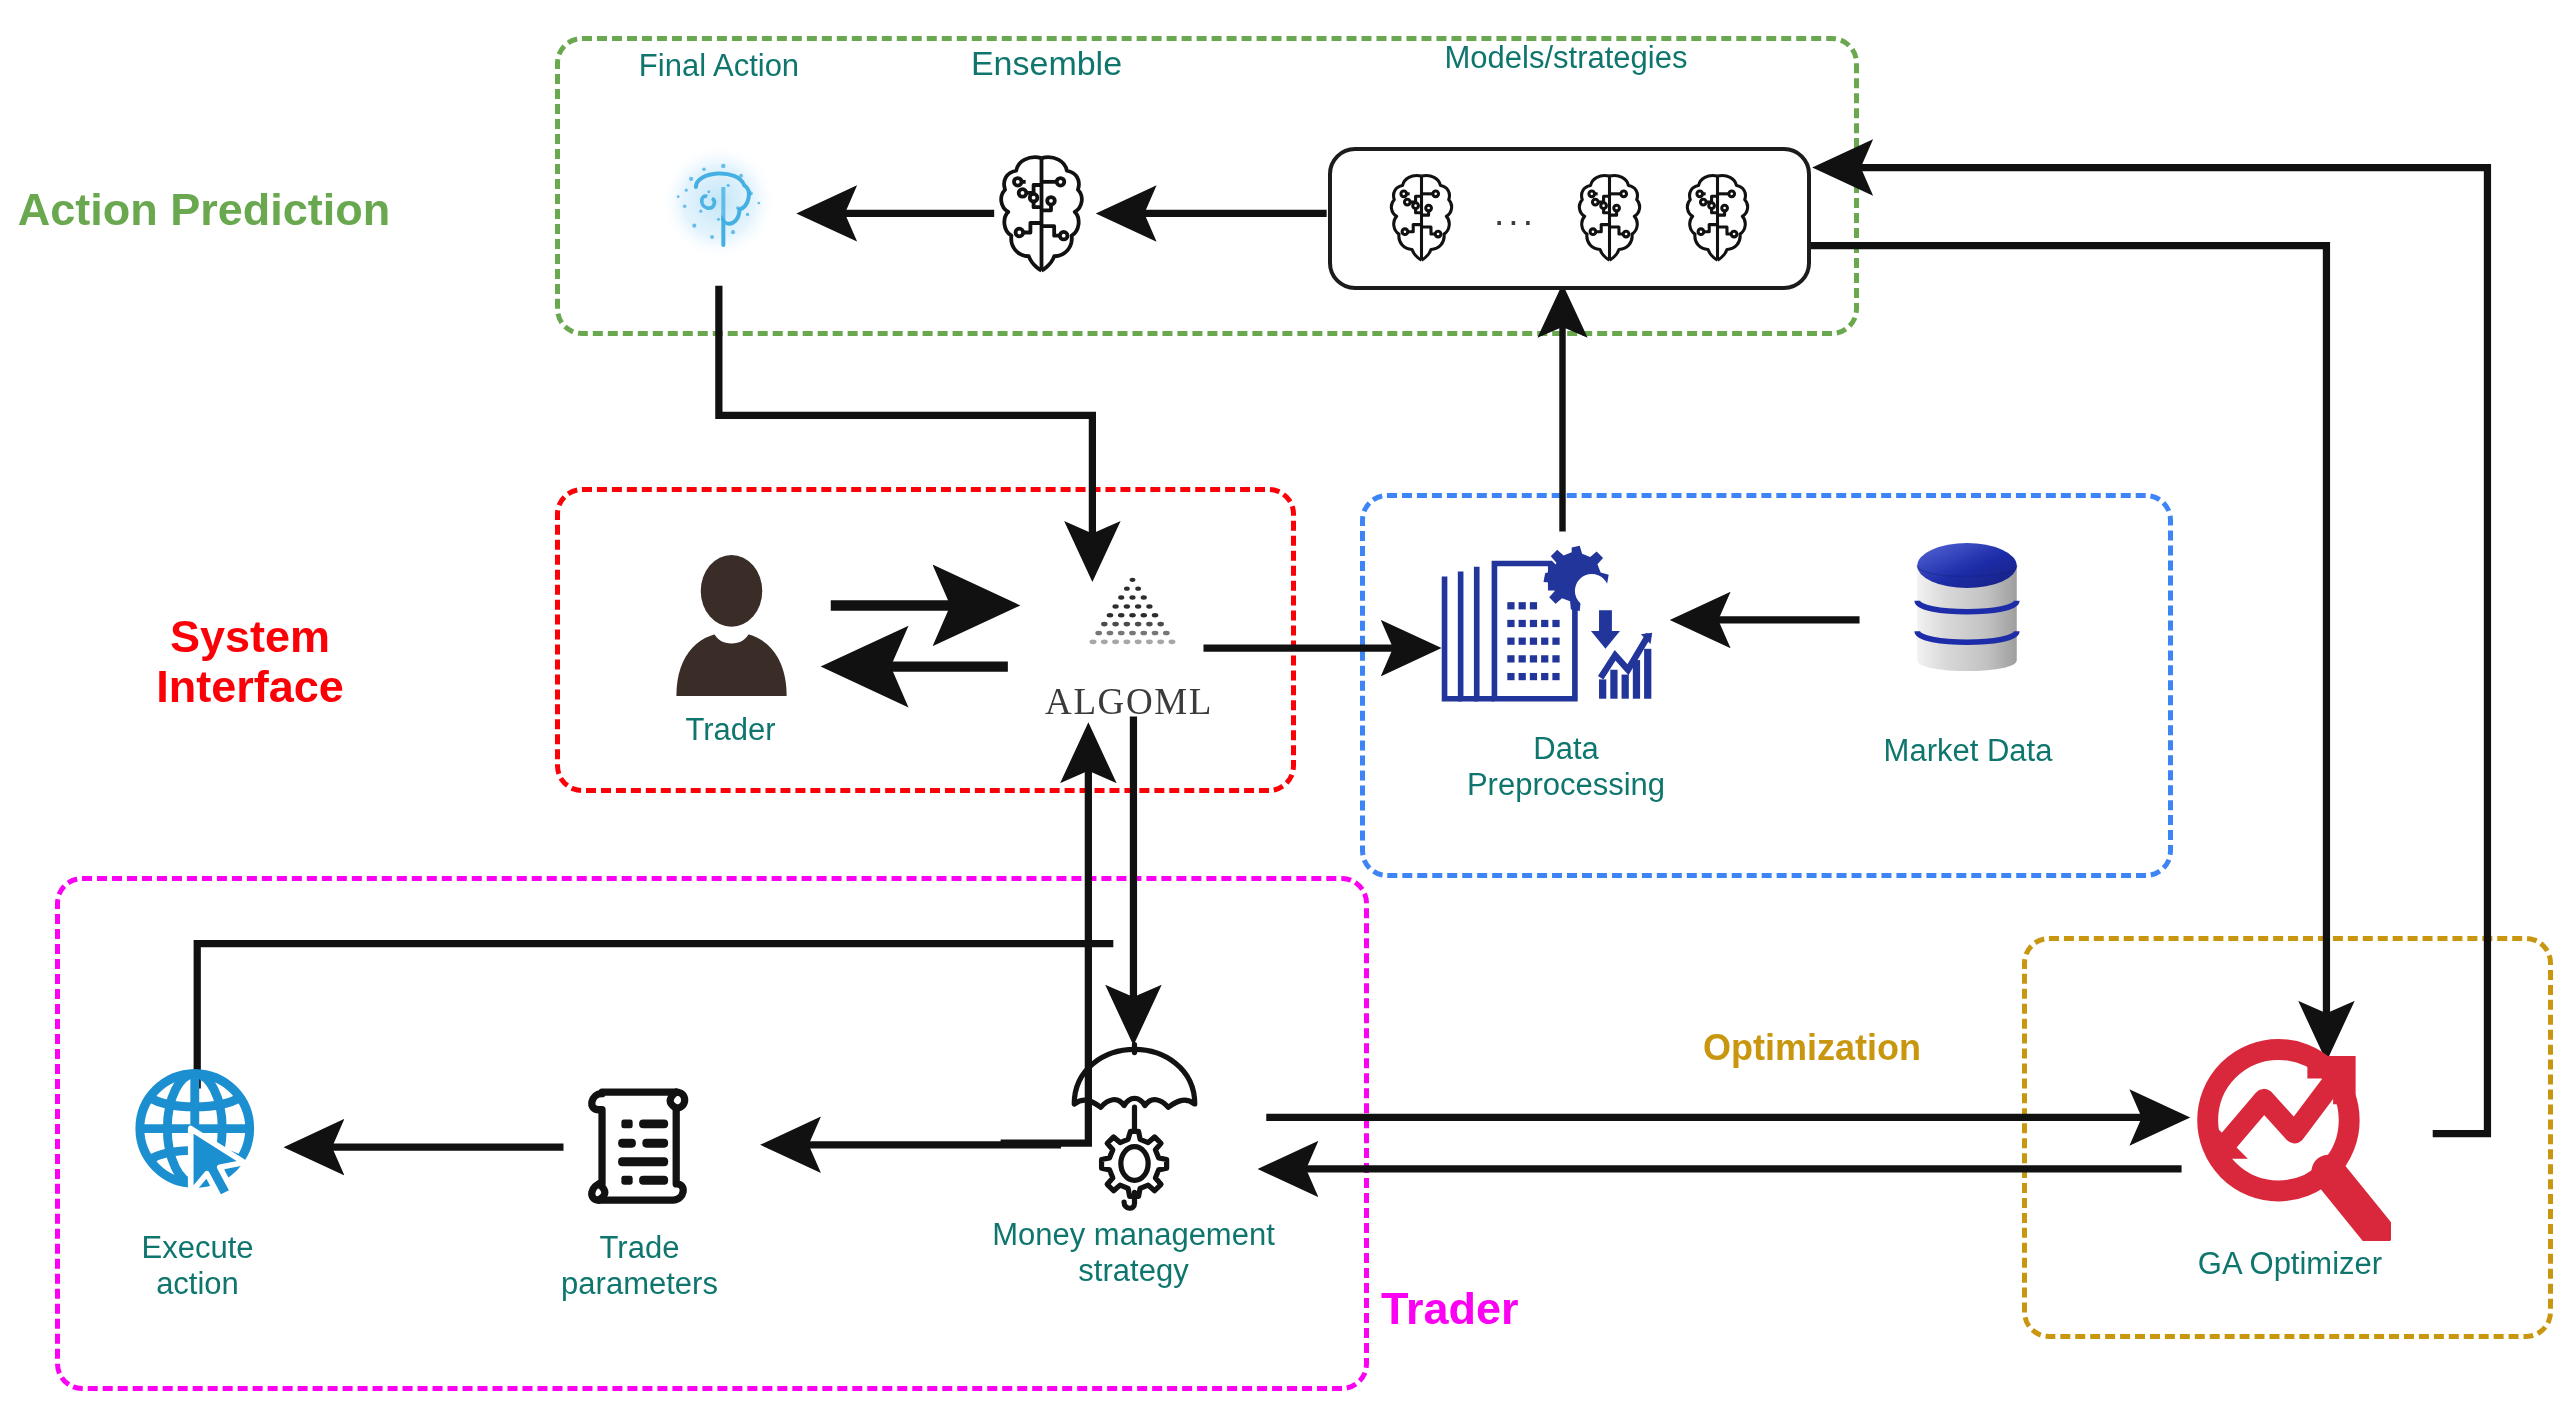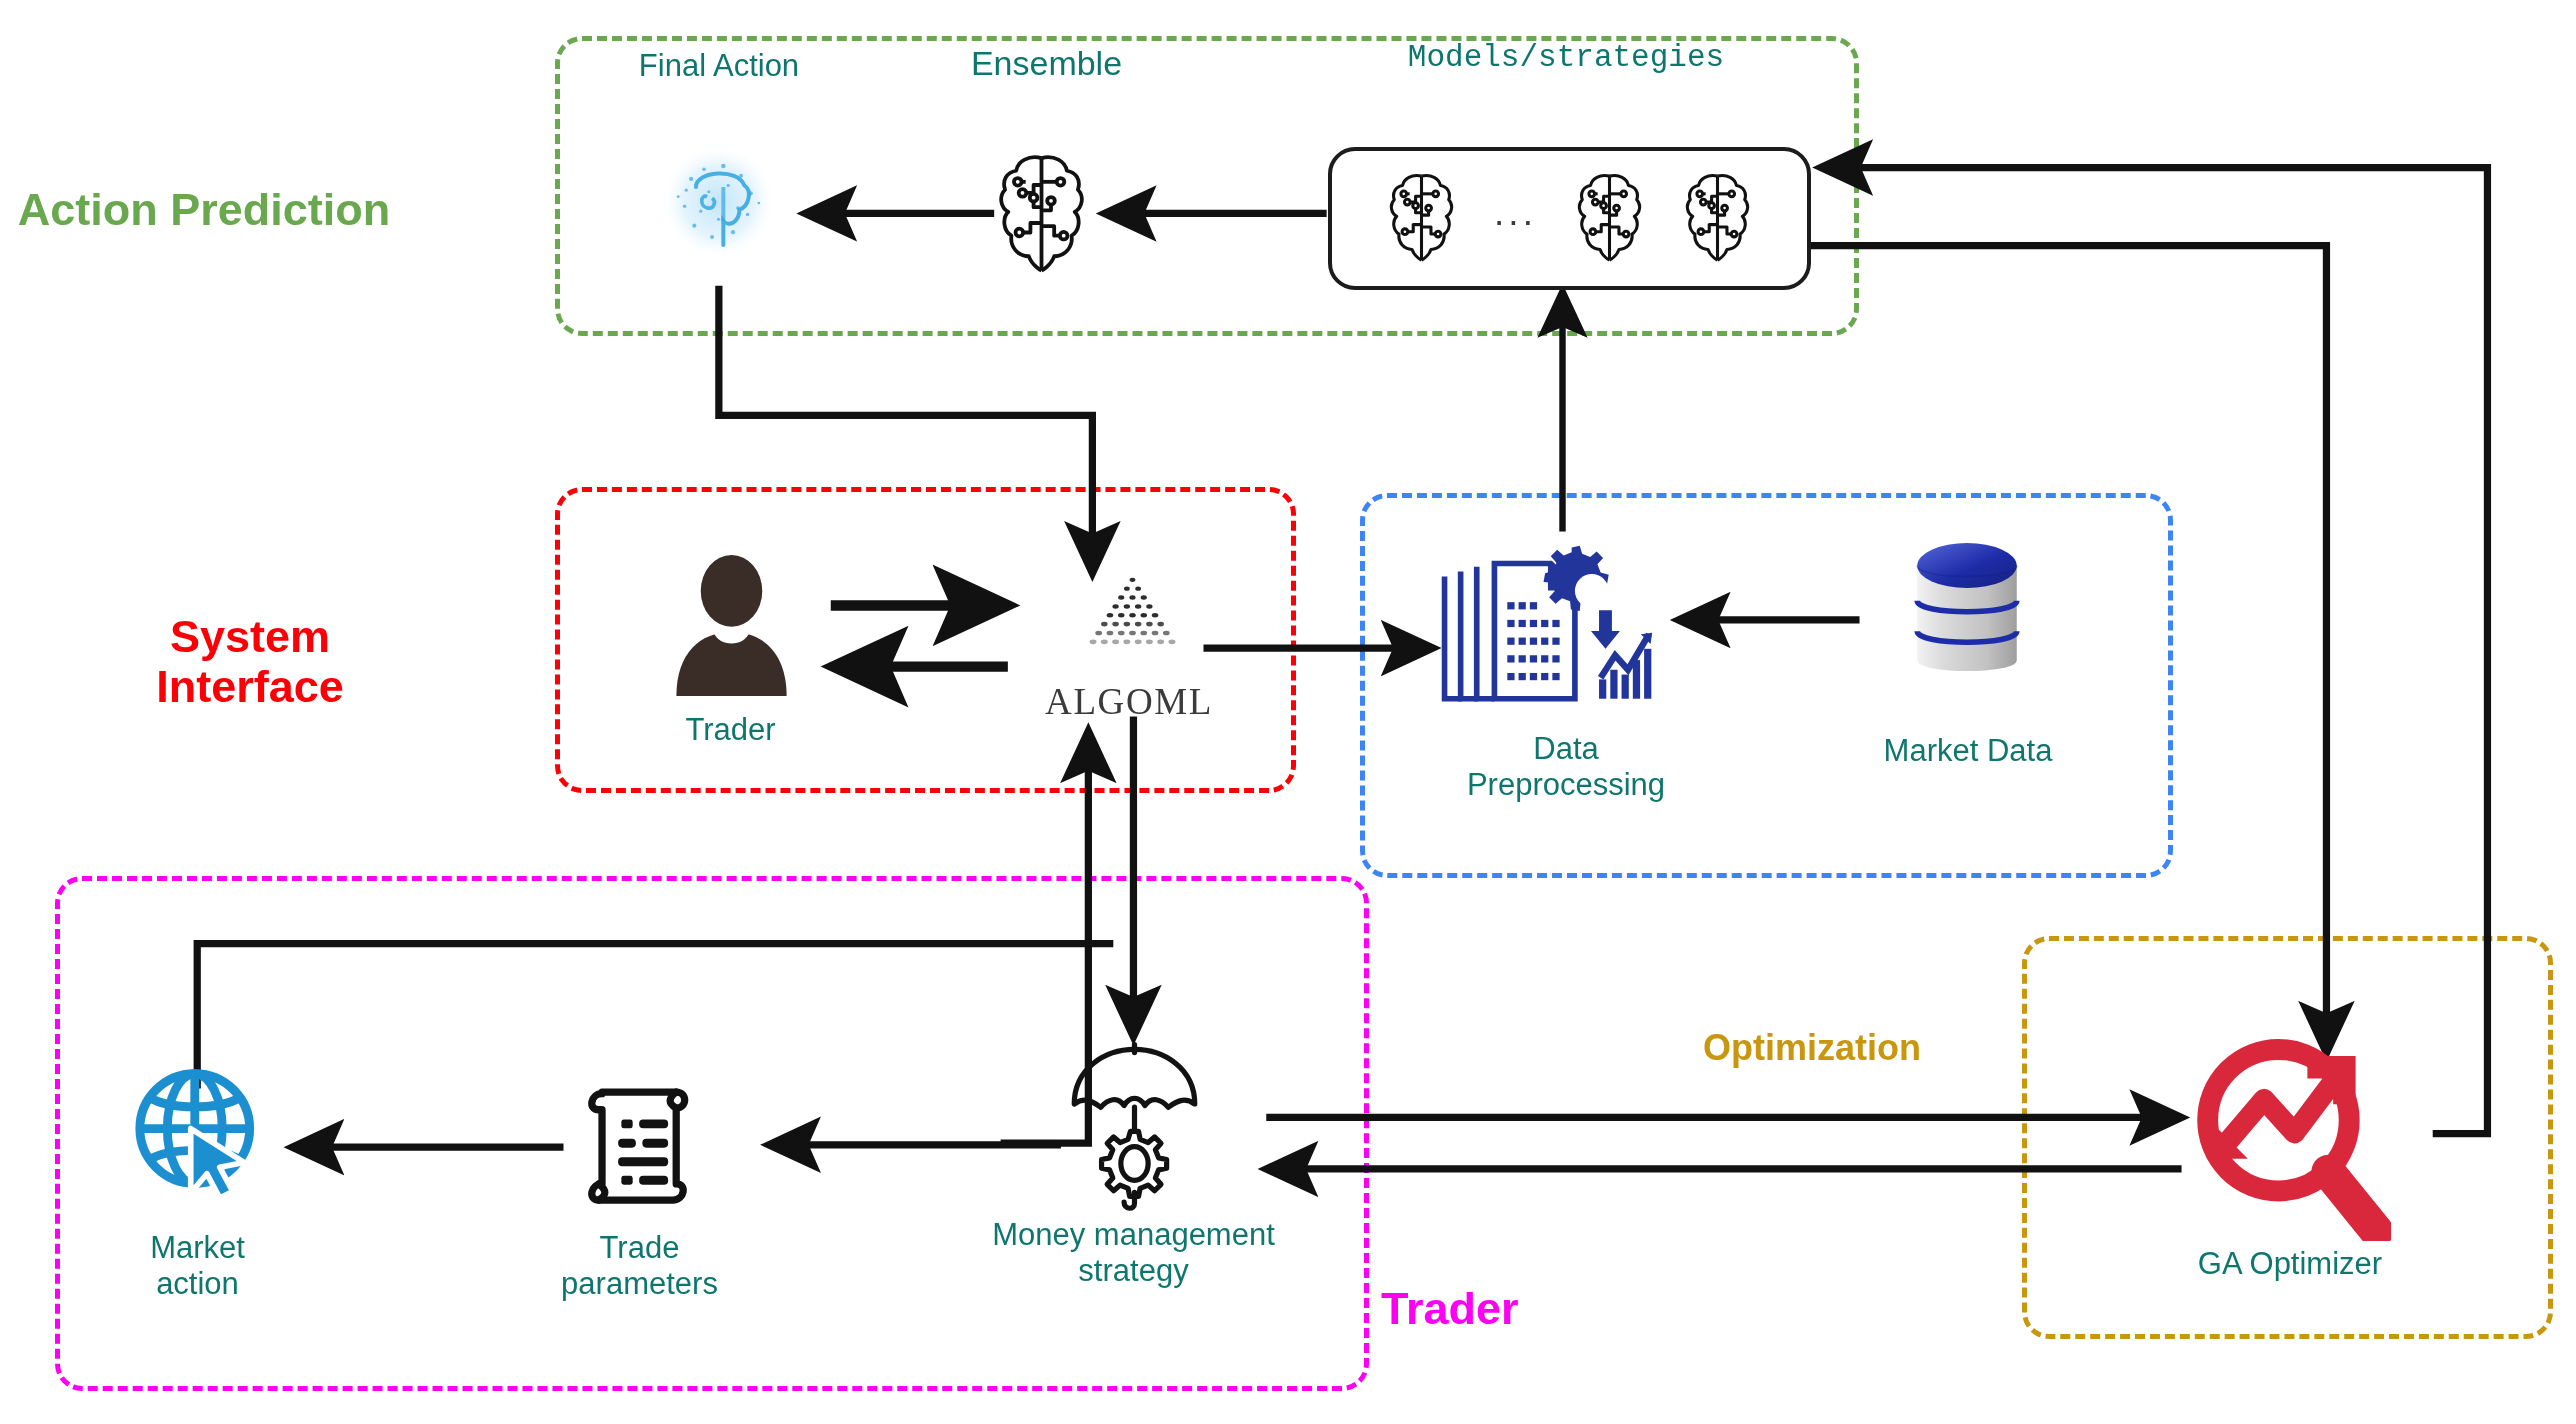--- a/index.html
+++ b/index.html
@@ -133,21 +133,21 @@
         <path d="M30 38 L36 38 L36 34"></path>
           <circle cx="36" cy="32" r="2.4"></circle>
         <path d="M30 46 L23 46 L23 52 L18 52"></path>
           <circle cx="16" cy="52" r="2.4"></circle>
         <path d="M30 48 L38 48 L38 54 L42 54"></path>
           <circle cx="44" cy="54" r="2.4"></circle>
       </g>
     </svg>
   </div>
 
-  <div class="node-label" style="left:1369px;top:40px;width:394px;font-size:31px;font-family:Liberation Mono, monospace;">Models/strategies</div>
+  <div class="node-label" style="left:1369px;top:40px;width:394px;font-size:31px;">Models/strategies</div>
   <div class="mbox" style="left:1328px;top:147px;width:475px;height:135px;">
     <span class="icon" style="position:static;">
       <svg viewBox="0 0 60 80" width="71" height="95">
         <g fill="none" stroke="#111" stroke-width="2.6" stroke-linejoin="round">
           <path d="M30 5 C22 3 15 7 14 13 C8 14 5 19 7 25 C3 29 4 36 9 39 C5 43 6 51 11 54 C10 61 15 67 22 67 C24 73 30 76 30 76"></path>
           <path d="M30 5 C38 3 45 7 46 13 C52 14 55 19 53 25 C57 29 56 36 51 39 C55 43 54 51 49 54 C50 61 45 67 38 67 C36 73 30 76 30 76"></path>
           <line x1="30" y1="5" x2="30" y2="76"></line>
           <path d="M30 20 L40 20"></path>
             <circle cx="42" cy="20" r="2.4"></circle>
           <path d="M30 22 L25 22 L25 27 L20 27"></path>
@@ -355,21 +355,21 @@
         <circle cx="79" cy="80" r="68"></circle>
         <ellipse cx="79" cy="80" rx="34" ry="68"></ellipse>
         <line x1="11" y1="80" x2="147" y2="80"></line>
         <path d="M22 41 C48 57 110 57 136 41"></path>
         <path d="M22 119 C48 103 110 103 136 119"></path>
         <line x1="79" y1="12" x2="79" y2="148"></line>
       </g>
       <path d="M74 80 L74 160 L94 136 L110 166 L126 158 L110 128 L140 122 Z" fill="#1b8fd0" stroke="#ffffff" stroke-width="7" stroke-linejoin="round"></path>
     </svg>
   </div>
-  <div class="node-label" style="left:93px;top:1230px;width:209px;font-size:31px;">Market
+  <div class="node-label" style="left:93px;top:1230px;width:209px;font-size:31px;">Execute
 action</div>
 
   <div class="icon" style="left:573px;top:1071px;width:129px;height:142px;">
     <svg viewBox="0 0 160 176" width="129" height="142">
       <g fill="none" stroke="#121212" stroke-width="9" stroke-linejoin="round" stroke-linecap="round">
         <path d="M36 28 C22 28 18 48 32 48 L36 48 L36 140 C22 140 18 160 32 160 L124 160
                  C138 160 142 140 128 140 L128 46 C142 46 142 26 128 26 L36 26 Z"></path>
         <path d="M128 26 C118 34 118 40 128 46"></path>
         <path d="M32 140 C42 148 42 154 32 160"></path>
       </g>

